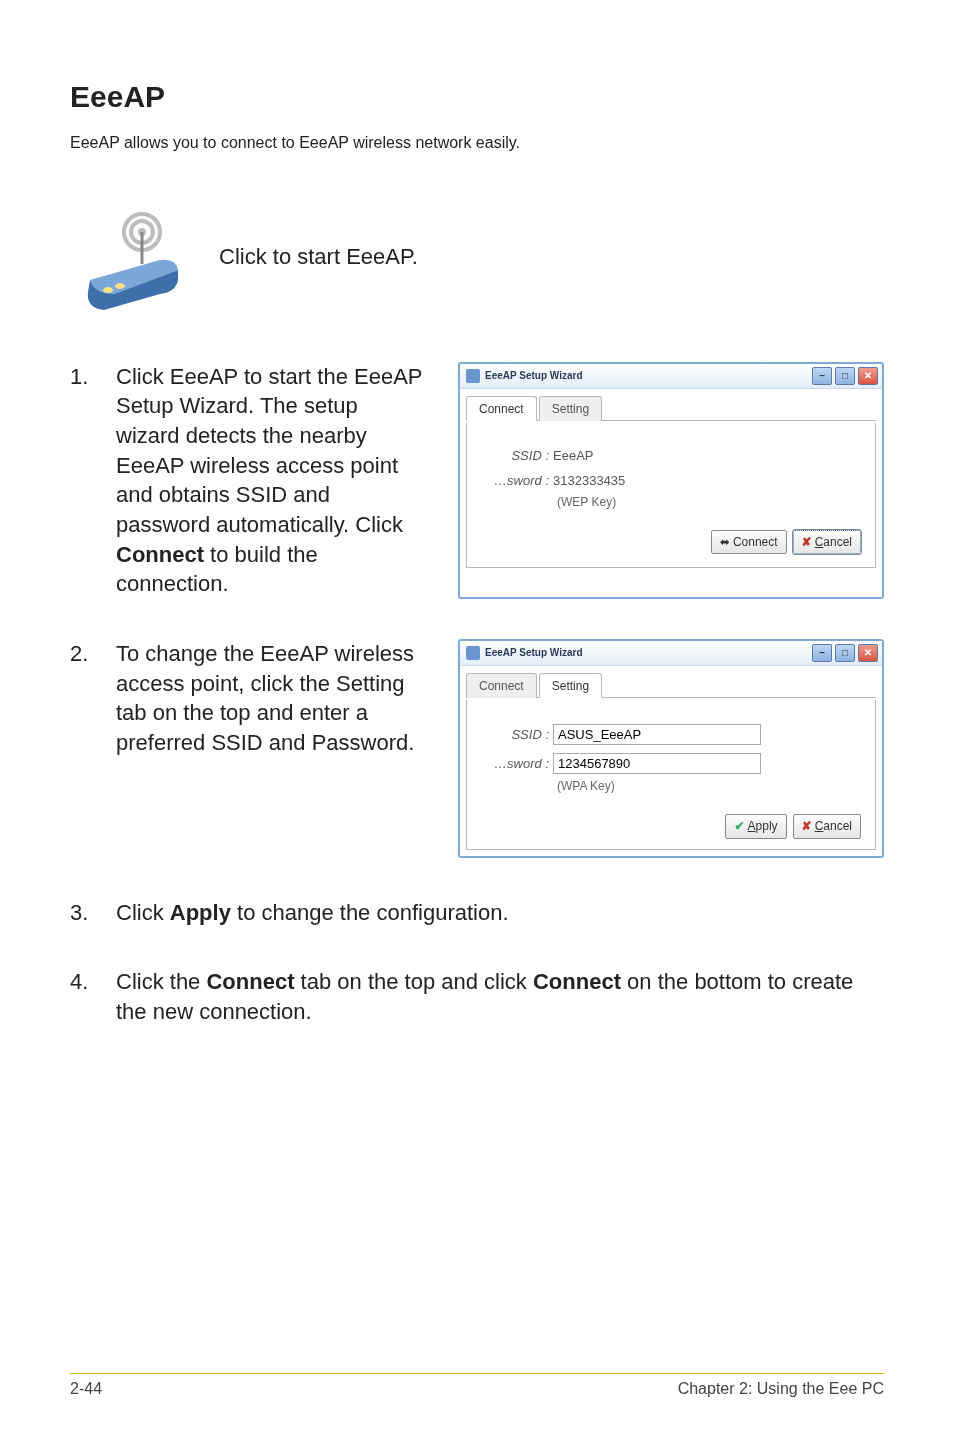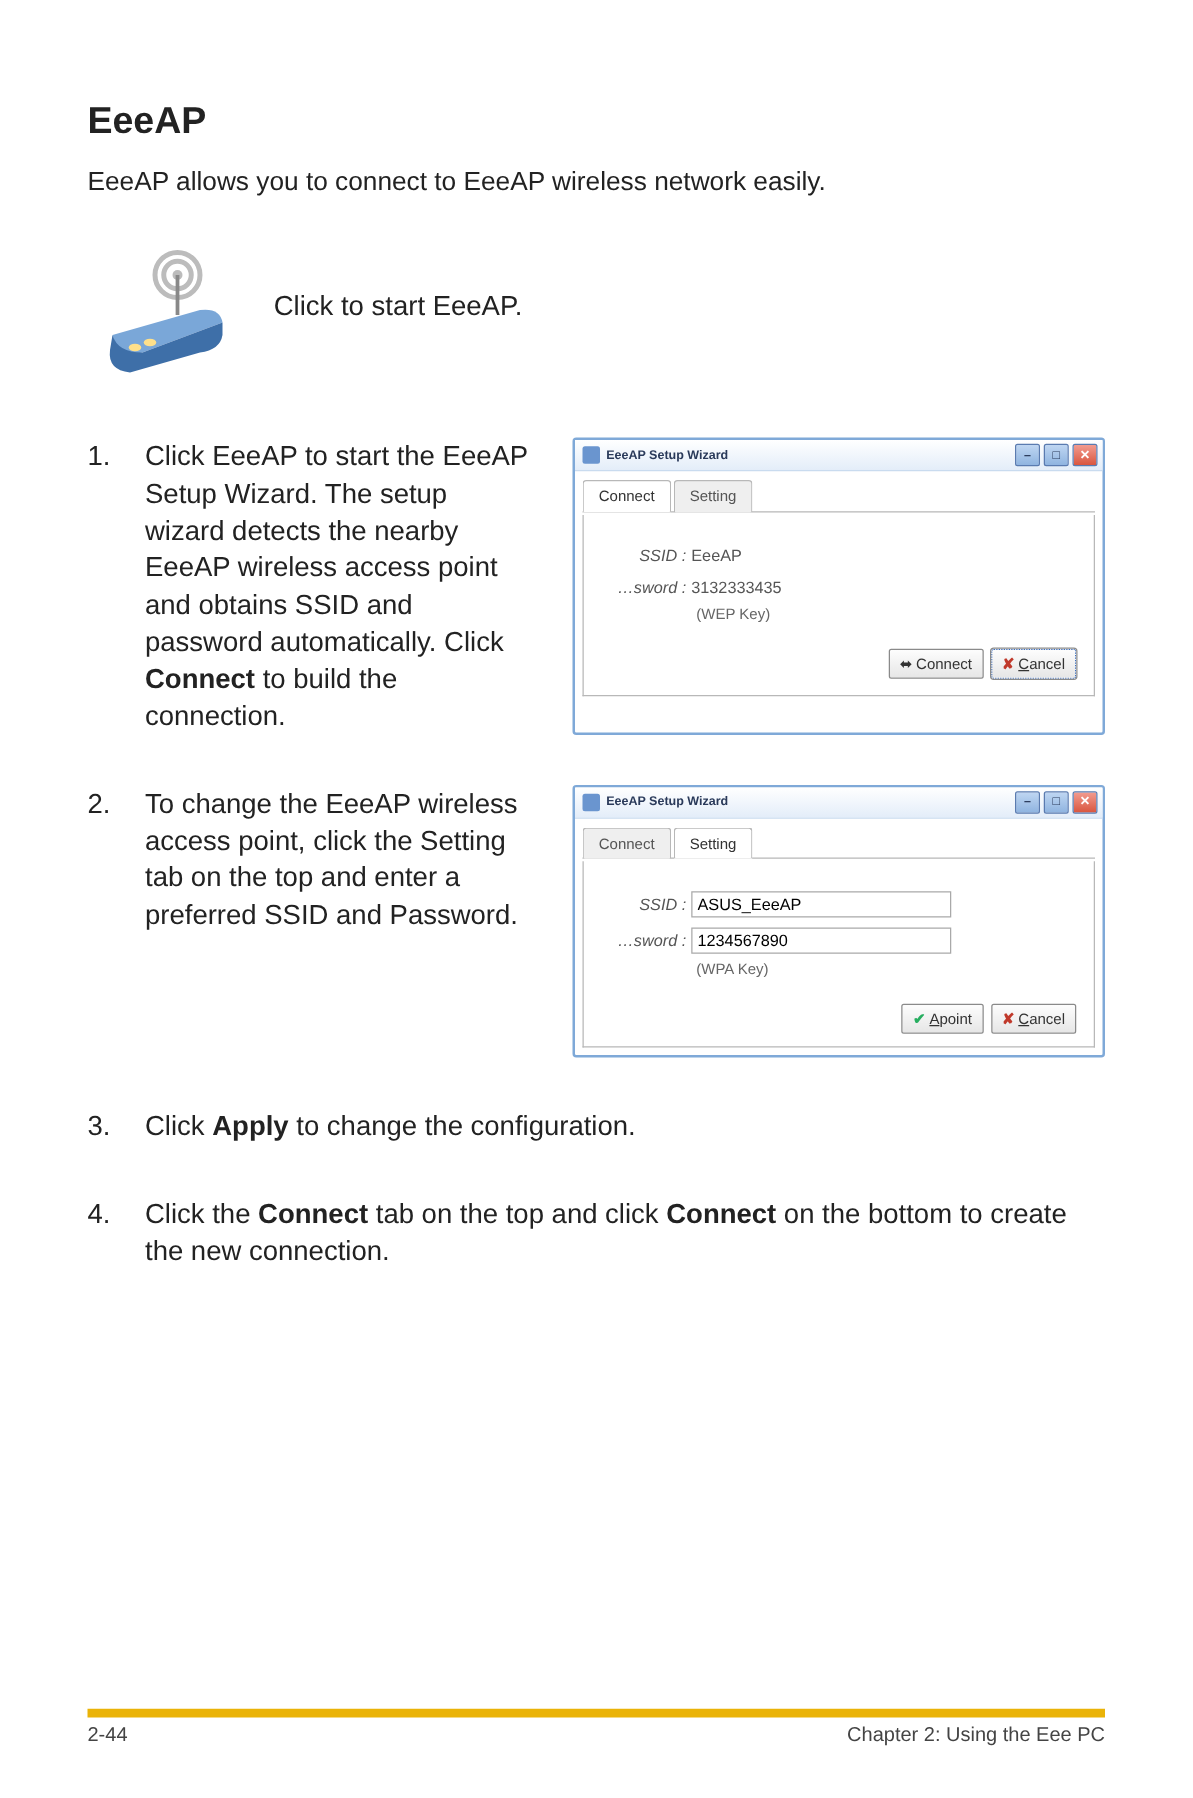--- a/index.html
+++ b/index.html
@@ -11,22 +11,22 @@
     padding: 80px 70px 40px 70px;
     position: relative;
     color: #222;
   }
   .title {
     font-size: 30px;
     font-weight: bold;
     margin-bottom: 18px;
   }
   .intro {
-    font-size: 21px;
-    margin-bottom: 30px;
+    font-size: 16px;
+    margin-bottom: 48px;
     line-height: 1.35;
   }
   .icon-row {
     display: flex;
     align-items: center;
     gap: 29px;
     margin-bottom: 50px;
   }
   .router-icon {
     width: 120px;
@@ -197,21 +197,21 @@
   }
   .ico-cancel { color: #c0392b; font-weight: bold; }
   .ico-apply { color: #27ae60; font-weight: bold; }
   .underline-key { text-decoration: underline; }
 
   .footer {
     position: absolute;
     bottom: 40px;
     left: 70px;
     right: 70px;
-    border-top: 7px solid #eab308;
+    border-top: 1px solid #eab308;
     padding-top: 6px;
     display: flex;
     justify-content: space-between;
     font-size: 16px;
     color: #444;
     align-items: flex-end;
   }
 </style>
 </head>
 <body>
@@ -311,21 +311,21 @@
               <div class="form-value"><input class="text-input" type="text" value="ASUS_EeeAP" style=""></div>
             </div>
             <div class="form-row">
               <div class="form-label">…sword :</div>
               <div class="form-value"><input class="text-input" type="text" value="1234567890" style=""></div>
             </div>
             <div class="hint">(WPA Key)</div>
             <div class="btn-row">
               <div class="dlg-btn">
                 <span class="ico-apply">✔</span>
-                <span><span class="underline-key">A</span><span>point</span></span>
+                <span><span class="underline-key">A</span><span>pply</span></span>
               </div>
               <div class="dlg-btn">
                 <span class="ico-cancel">✘</span>
                 <span><span class="underline-key">C</span><span>ancel</span></span>
               </div>
             </div>
           </div>
         </div>
       </div>
     </div>

